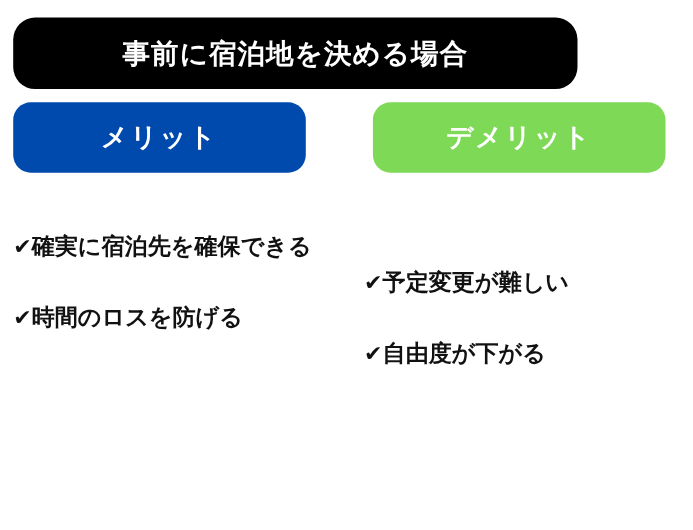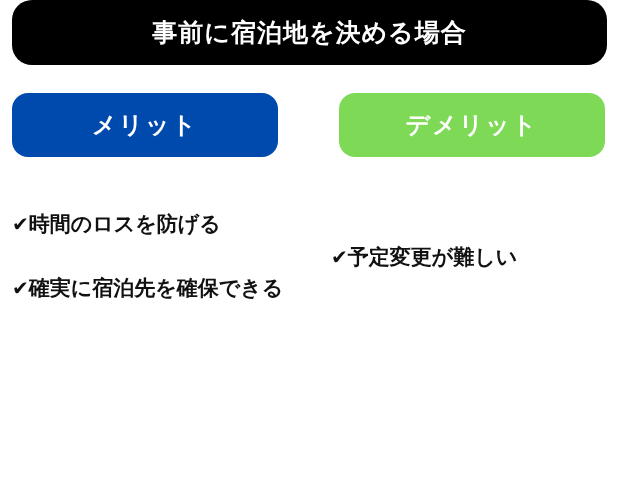--- a/index.html
+++ b/index.html
@@ -1,18 +1,18 @@
 <!DOCTYPE html>
 <html><head>
 <meta charset="utf-8">
 <style>
   html, body { margin: 0; padding: 0; background: #ffffff; }
   body { width: 630px; height: 482px; position: relative; overflow: hidden;
          font-family: "DejaVu Sans", sans-serif; }
-  .title-bar { position: absolute; left: 12px; top: 0px; width: 595px; height: 65px;
+  .title-bar { position: absolute; left: 12px; top: 16px; width: 513px; height: 65px;
                background: #000000; border-radius: 20px; display: flex;
                align-items: center; justify-content: center; }
   .title-text { color: #ffffff; font-size: 25px; font-weight: bold; letter-spacing: 1px; }
   .col-header { position: absolute; top: 93px; width: 266px; height: 64px;
                 border-radius: 16px; display: flex; align-items: center; justify-content: center; }
   .col-header span { color: #ffffff; font-size: 24px; font-weight: bold; letter-spacing: 2px; }
   .merit-header { left: 12px; }
   .demerit-header { left: 339px; }
   .list { position: absolute; top: 208px; width: 272px; margin: 0; padding: 0; list-style: none; }
   .merit-list { left: 12px; }
@@ -30,19 +30,20 @@
 
 <div class="col-header merit-header" style="background:#004aad;">
   <span>メリット</span>
 </div>
 
 <div class="col-header demerit-header" style="background:#7ed957;align-items:center;">
   <span>デメリット</span>
 </div>
 
 <ul class="list merit-list">
+  <li><span class="check">✔</span><span>確実に宿泊先を確保できる</span></li>
   <li><span class="check">✔</span><span>時間のロスを防げる</span></li>
-  <li><span class="check">✔</span><span>確実に宿泊先を確保できる</span></li>
 </ul>
 
 <ul class="list demerit-list">
   <li><span class="check">✔</span><span>予定変更が難しい</span></li>
+  <li><span class="check">✔</span><span>自由度が下がる</span></li>
 </ul>
 
 </body></html>

